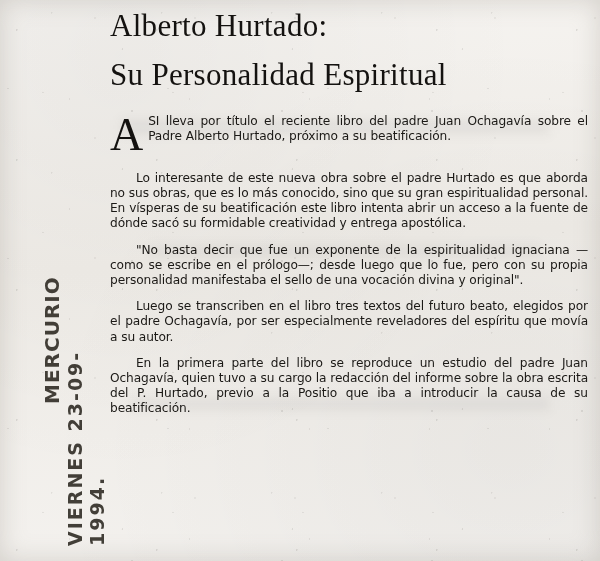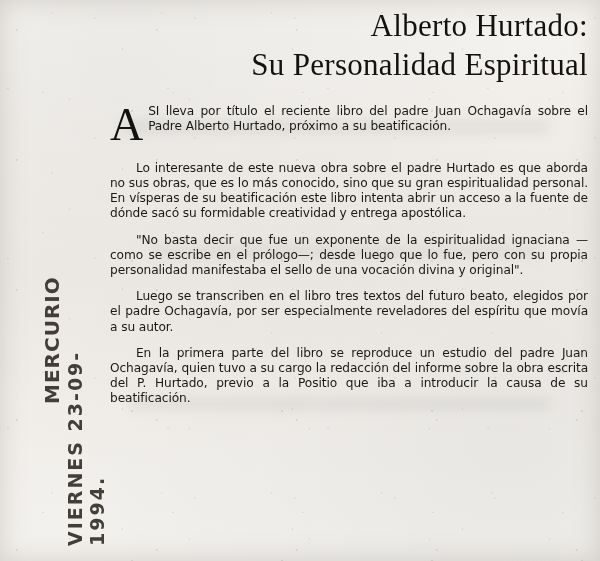--- a/index.html
+++ b/index.html
@@ -82,37 +82,37 @@
   
   .article {
     position: absolute;
     left: 110px;
     top: 6px;
     width: 478px;
     color: #1c1a17;
   }
 
   .headline {
-    text-align: right;
+    text-align: left;
     line-height: 1.06;
     margin: 4px 0 22px 0;
     font-family: "Liberation Serif", serif;
     font-weight: 400;
     color: #141210;
   }
   .headline .l1 {
     display: block;
     font-size: 31px;
     letter-spacing: .3px;
   }
   .headline .l2 {
     display: block;
     font-size: 31px;
     letter-spacing: .3px;
-    margin-top: 6px;
+    margin-top: 16px;
   }
 
   .body {
     font-family: "DejaVu Sans", sans-serif;
     font-size: 12.2px;
     line-height: 15.2px;
     text-align: justify;
     color: #1b1916;
     letter-spacing: -0.1px;
   }

